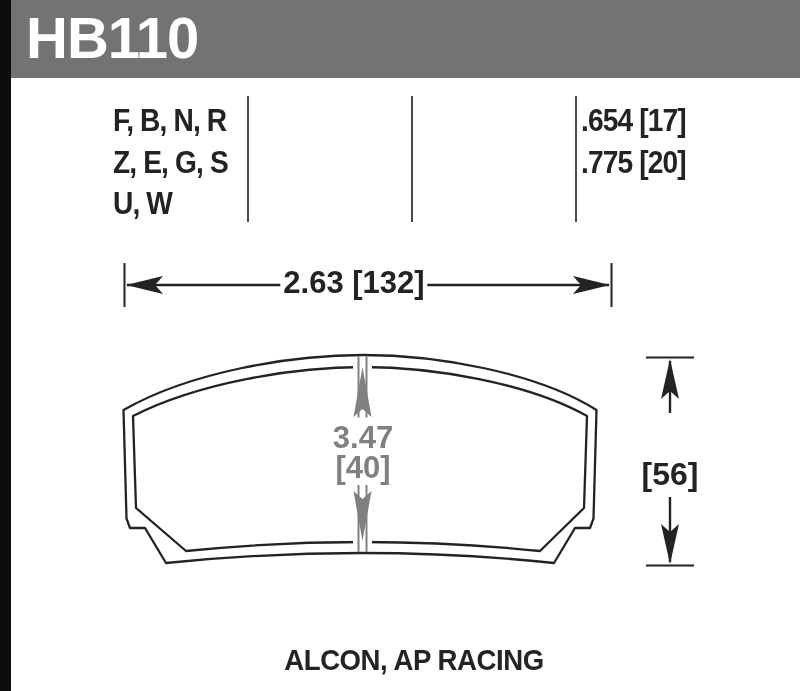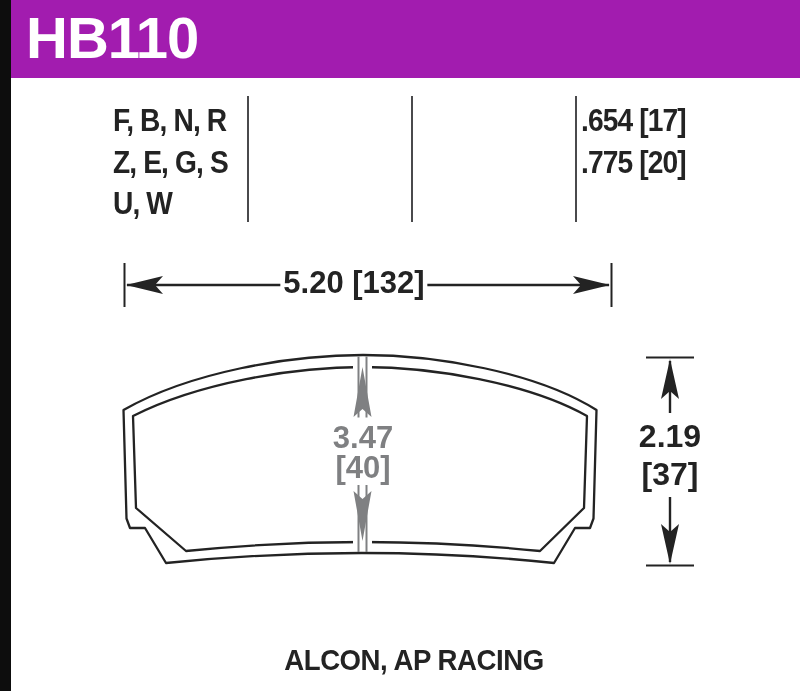--- a/index.html
+++ b/index.html
@@ -1,21 +1,21 @@
 <!DOCTYPE html>
 <html><head>
 <meta charset="utf-8">
 <style>
   html,body{margin:0;padding:0;background:#fff;}
   .page{
     position:relative;width:800px;height:691px;overflow:hidden;background:#ffffff;
     font-family:"Liberation Sans", sans-serif;color:#232323;
   }
   
-  .header-bar{position:absolute;left:0;top:0;width:800px;height:78px;background:#a21caf;}
+  .header-bar{position:absolute;left:0;top:0;width:800px;height:78px;background:#737373;}
   .part-number{
     position:absolute;left:26px;top:7px;font-size:58px;font-weight:700;color:#ffffff;
     letter-spacing:-1px;line-height:62px;white-space:nowrap;
   }
   .left-strip{position:absolute;left:0;top:0;width:11px;height:691px;background:#0d0d0d;}
 
   
   .vsep{position:absolute;top:96px;width:2px;height:126px;background:#4a4a4c;}
   .sep-1{left:247px;} .sep-2{left:411px;} .sep-3{left:575px;}
   .spec-text{
@@ -99,21 +99,20 @@
     <g stroke="#232323" fill="#232323">
       <line x1="646" y1="357.5" x2="694" y2="357.5" stroke-width="2"></line>
       <line x1="646" y1="565.5" x2="694" y2="565.5" stroke-width="2"></line>
       <line x1="670" y1="361" x2="670" y2="413" stroke-width="2.4"></line>
       <line x1="670" y1="497" x2="670" y2="562" stroke-width="2.4"></line>
       <polygon points="670,359 661,399 670,391 679,399" stroke="none"></polygon>
       <polygon points="670,564 661,524 670,532 679,524" stroke="none"></polygon>
     </g>
   </svg>
 
-  <div class="dim-label width-label">5.20 [132]</div>
+  <div class="dim-label width-label">2.63 [132]</div>
   <div class="dim-label gray padh-in">3.47</div>
   <div class="dim-label gray padh-mm">[40]</div>
-  <div class="dim-label ovh-in">2.19</div>
-  <div class="dim-label ovh-mm">[37]</div>
+  <div class="dim-label ovh-mm">[56]</div>
 
   <div class="caption">ALCON, AP RACING</div>
 
 </div>
 
 </body></html>

